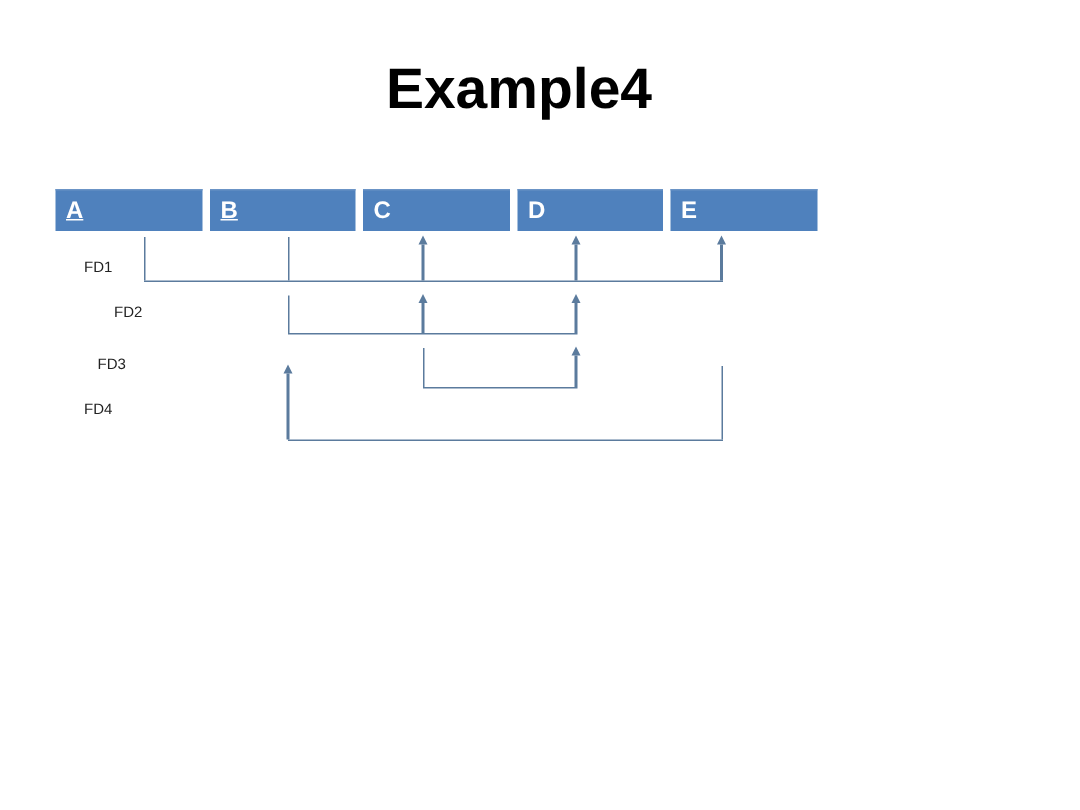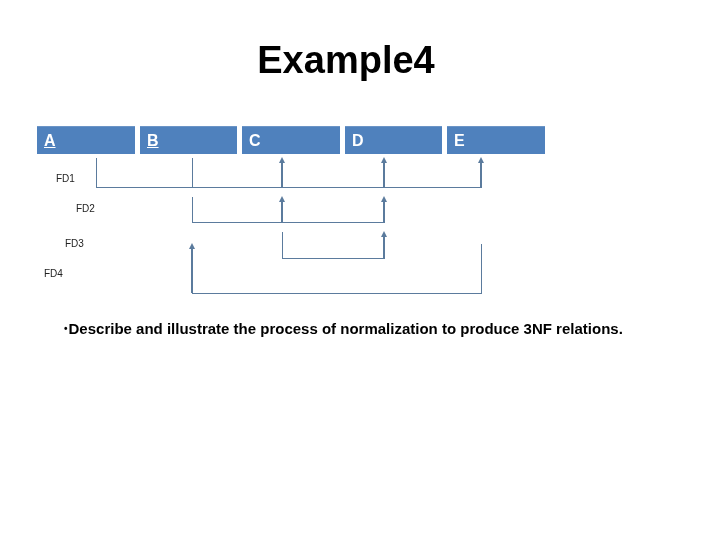--- a/index.html
+++ b/index.html
@@ -100,22 +100,21 @@
       <div class="vline" style="left: 192px; top: 197px; height: 25px;"></div>
       <div class="stem" style="left: 281px; top: 202px; height: 20px;"></div>
       <div class="head" style="left: 279px; top: 196px;"></div>
       <div class="stem" style="left: 383px; top: 202px; height: 20px;"></div>
       <div class="head" style="left: 381px; top: 196px;"></div>
       <div class="fd-label" style="left: 54px; top: 238px;">FD3</div>
       <div class="hline" style="left: 282px; top: 258px; width: 103px;"></div>
       <div class="vline" style="left: 282px; top: 232px; height: 26px;"></div>
       <div class="stem" style="left: 383px; top: 237px; height: 21px;"></div>
       <div class="head" style="left: 381px; top: 231px;"></div>
-      <div class="fd-label" style="left: 33px; top: 268px;">FD4</div>
+      <div class="fd-label" style="left: 45px; top: 268px;">FD4</div>
       <div class="hline" style="left: 192px; top: 293px; width: 290px;"></div>
       <div class="vline" style="left: 481px; top: 244px; height: 49px;"></div>
       <div class="stem" style="left: 191px; top: 249px; height: 44px;"></div>
       <div class="head" style="left: 189px; top: 243px;"></div>
     </div>
 
-  <div class="bullet-line"><span class="marker">•</span><span>Describe and illustrate the process of normalization to produce 3NF relations.</span></div>
 
 </div>
 
 </body></html>

